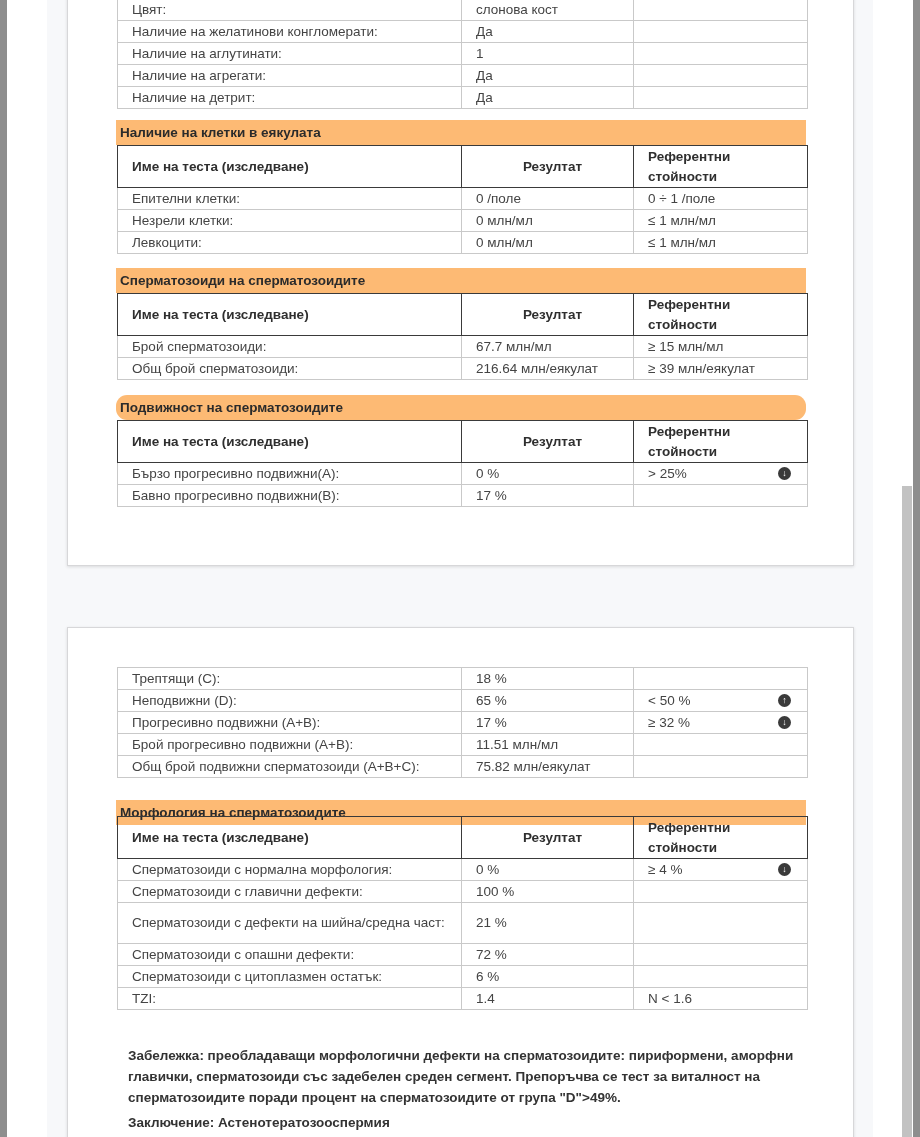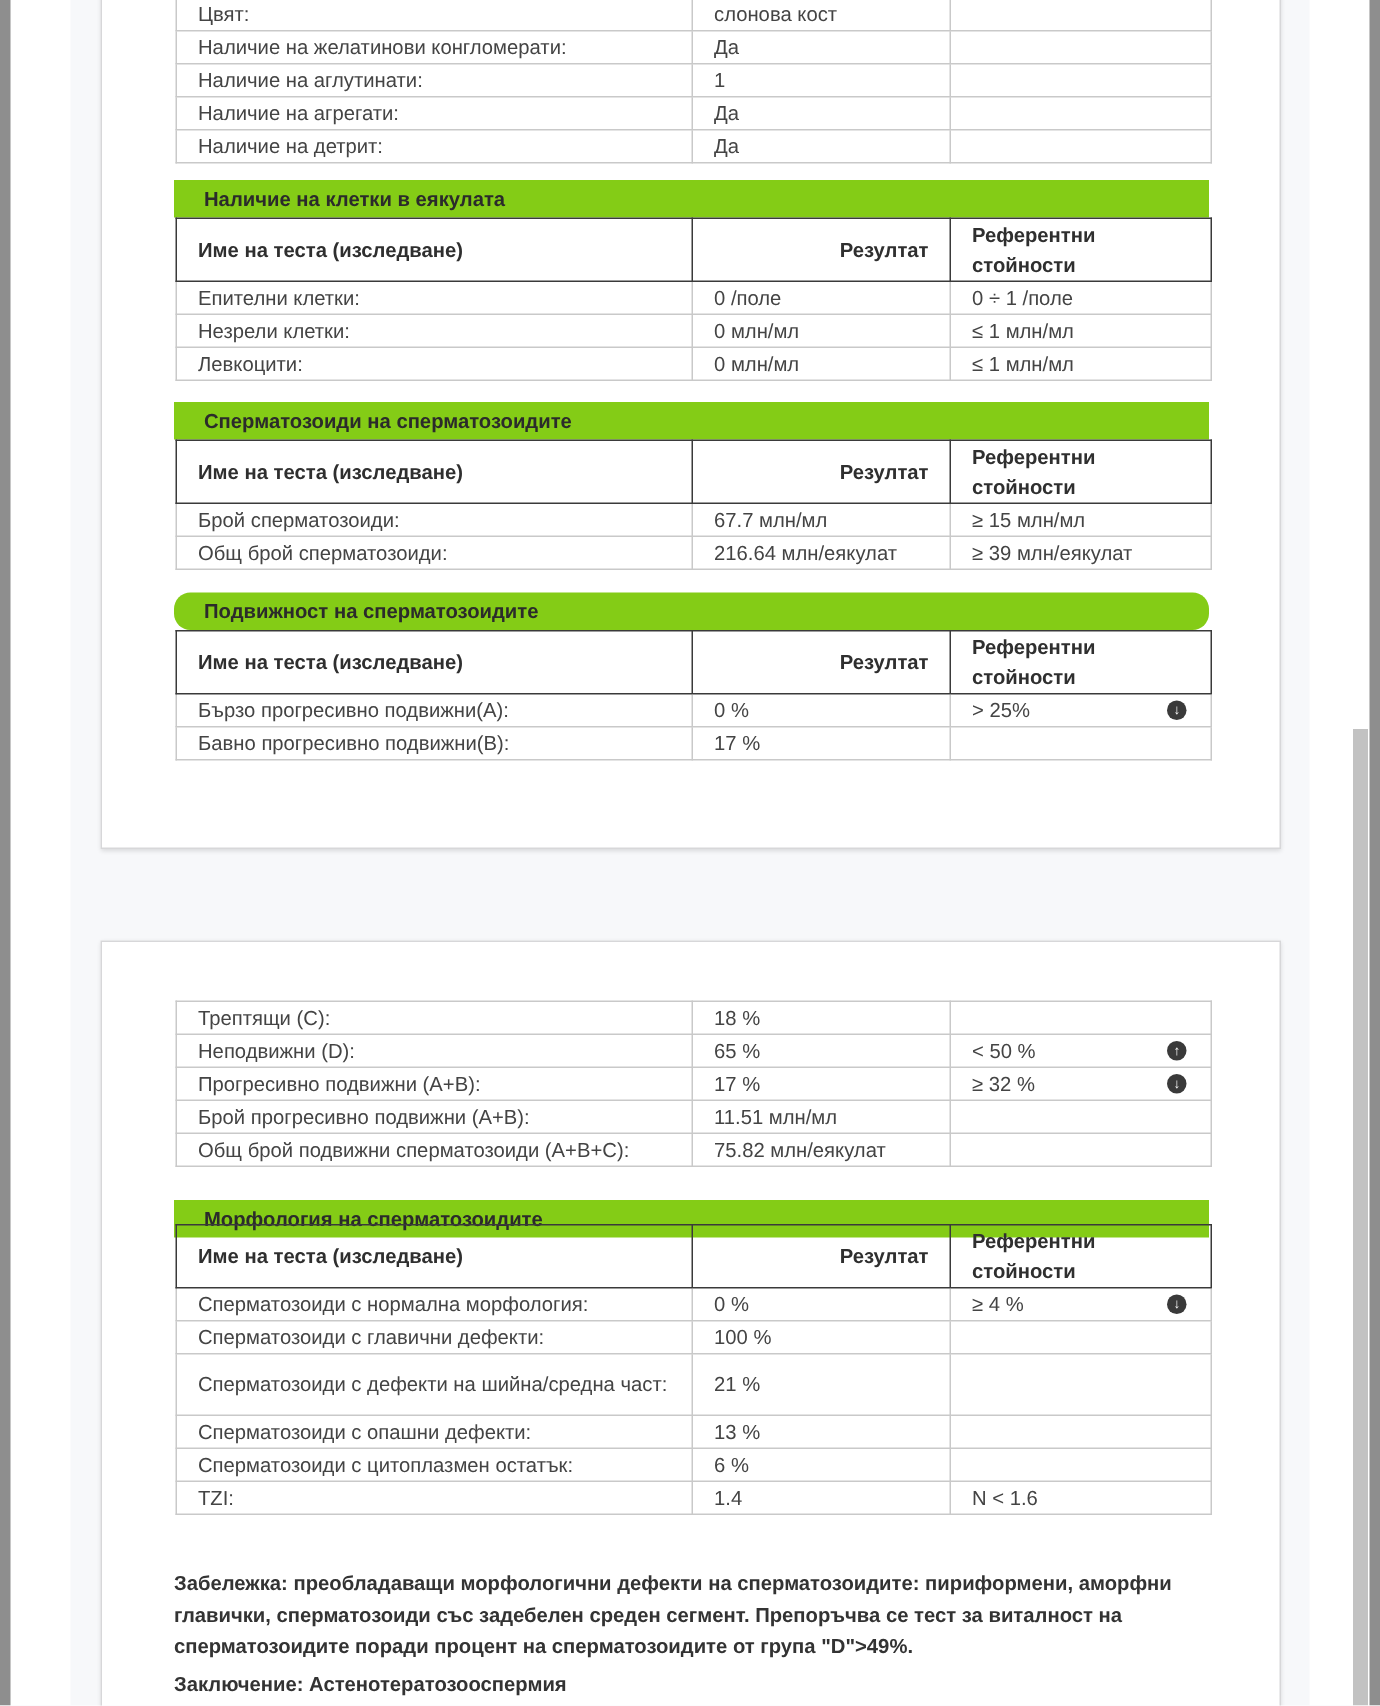--- a/index.html
+++ b/index.html
@@ -18,45 +18,45 @@
   .page {
     position:absolute; left:67px; width:785px; background:#fff;
     border:1px solid #d7d7d9;
     box-shadow:0 1px 3px rgba(0,0,0,0.12);
   }
   #page1 { top:-10px; height:574px; }
   #page2 { top:627px; height:530px; }
 
   .section-title {
     position:absolute; left:48px; width:690px; height:25px;
-    background:#84cc16; font-weight:bold; font-size:13.5px; color:#2b2b2b;
-    line-height:25px; padding-left:20px; box-sizing:border-box;
+    background:#fdba74; font-weight:bold; font-size:13.5px; color:#2b2b2b;
+    line-height:25px; padding-left:4px; box-sizing:border-box;
   }
   table.lab {
     position:absolute; left:49px; width:690px; border-collapse:collapse;
     font-size:13.5px; color:#444; table-layout:fixed;
   }
   table.lab td { border:1px solid #c9c9c9; padding:0 0 0 14px; height:21px; line-height:21px; }
   table.lab col.c1 { width:344px; }
   table.lab col.c2 { width:172px; }
   table.lab col.c3 { width:174px; }
   table.lab tr.hdr td {
     border:1px solid #3a3a3a; font-weight:bold; color:#2f2f2f; height:41px; line-height:20px;
   }
-  table.lab tr.hdr td.res { text-align:right; padding-right:14px; }
+  table.lab tr.hdr td.res { text-align:center; padding-right:4px; }
   table.lab tr.hdr td.ref { padding-top:0; }
   table.lab td.ref-cell { position:relative; }
   .flag {
     position:absolute; right:16px; top:4px; width:13px; height:13px; border-radius:50%;
     background:#3a3a3a; color:#fff; font-size:9px; line-height:13px; text-align:center; font-weight:bold;
   }
   table.lab tr.tall td { height:40px; line-height:20px; }
 
   .note {
-    position:absolute; left:48px; width:700px; font-size:13.5px; font-weight:bold;
+    position:absolute; left:60px; width:700px; font-size:13.5px; font-weight:bold;
     color:#333; line-height:21px;
   }
 </style>
 </head>
 <body>
 
 <div class="frame-left"></div>
 <div class="viewer-bg"></div>
 <div class="scroll-track"></div>
 <div class="scroll-thumb"></div>
@@ -253,21 +253,21 @@
           <td>100 %</td>
           <td class="ref-cell"><span></span></td>
         </tr>
         <tr class="tall">
           <td>Сперматозоиди с дефекти на шийна/средна част:</td>
           <td>21 %</td>
           <td class="ref-cell"><span></span></td>
         </tr>
         <tr>
           <td>Сперматозоиди с опашни дефекти:</td>
-          <td>13 %</td>
+          <td>72 %</td>
           <td class="ref-cell"><span></span></td>
         </tr>
         <tr>
           <td>Сперматозоиди с цитоплазмен остатък:</td>
           <td>6 %</td>
           <td class="ref-cell"><span></span></td>
         </tr>
         <tr>
           <td>TZI:</td>
           <td>1.4</td>

